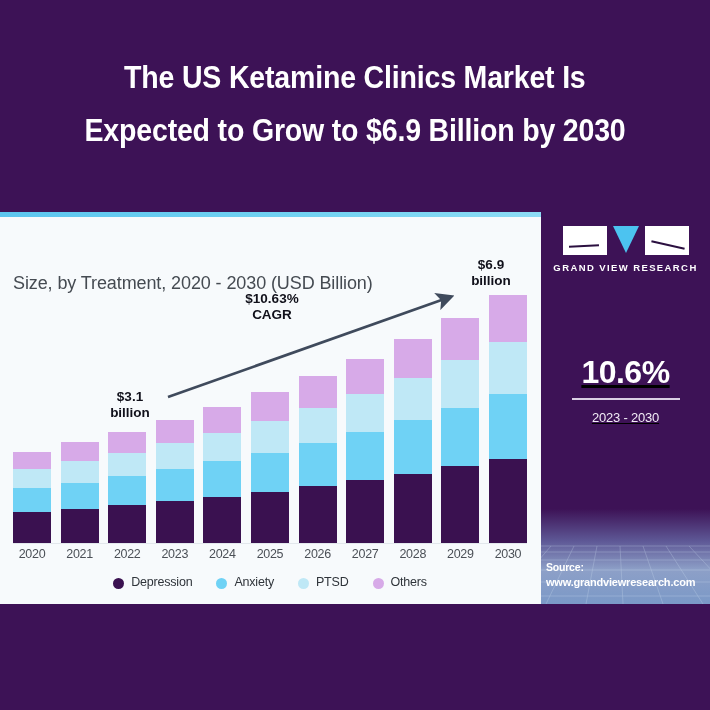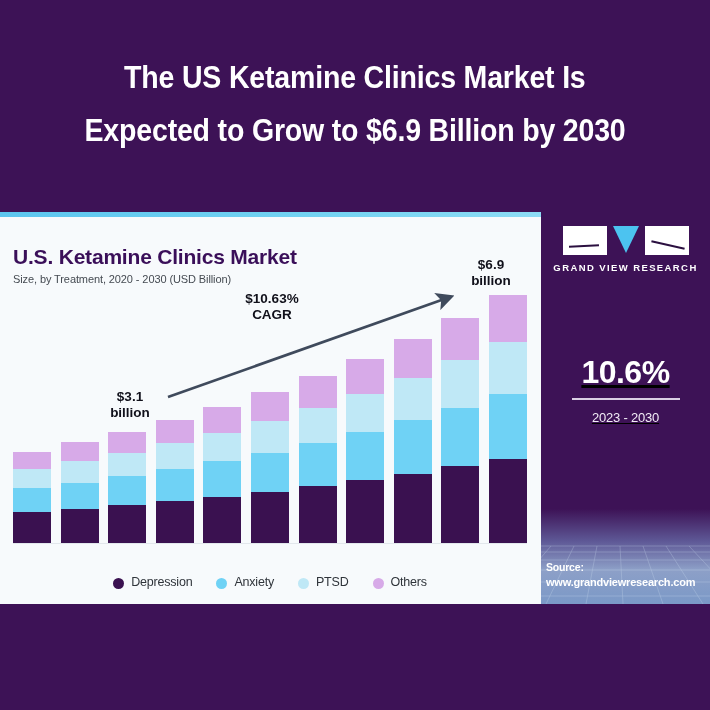--- a/index.html
+++ b/index.html
@@ -44,21 +44,21 @@
     position:absolute;left:0;top:5px;width:541px;height:387px;
     background:#f7fafc;
   }
   .chart-title{
     position:absolute;left:13px;top:28px;
     color:#3a0f59;font-weight:bold;font-size:21px;letter-spacing:-0.2px;
     white-space:nowrap;
   }
   .chart-sub{
     position:absolute;left:13px;top:56px;
-    color:#454b52;font-size:11px;letter-spacing:-0.1px;white-space:nowrap;
+    color:#454b52;font-size:18px;letter-spacing:-0.1px;white-space:nowrap;
   }
 
   
   .ann{position:absolute;color:#10101a;font-weight:bold;font-size:13.5px;text-align:center;line-height:16px;white-space:nowrap;}
   .ann-start{left:95px;top:172px;width:70px;}
   .ann-cagr{left:222px;top:74px;width:100px;}
   .ann-end{left:455px;top:40px;width:72px;}
   .arrow-svg{position:absolute;left:0;top:0;width:541px;height:387px;pointer-events:none;}
 
   
@@ -144,21 +144,20 @@
 
   <div class="banner">
     <div class="line">The US Ketamine Clinics Market Is</div>
     <div class="line">Expected to Grow to $6.9 Billion by 2030</div>
   </div>
 
   <div class="card">
     <div class="card-topline"></div>
 
     <div class="chart-panel">
-      <div class="chart-title">U.S. Ketamine Clinics Market</div>
       <div class="chart-sub">Size, by Treatment, 2020 - 2030 (USD Billion)</div>
 
       <svg class="arrow-svg" viewBox="0 0 541 387">
         <defs>
           <marker id="ah" markerWidth="7" markerHeight="7" refX="5.2" refY="3.5" orient="auto">
             <path d="M0,0 L7,3.5 L0,7 L1.6,3.5 Z" fill="#3f4a5c"></path>
           </marker>
         </defs>
         <line x1="168" y1="180" x2="450" y2="80" stroke="#3f4a5c" stroke-width="2.6" marker-end="url(#ah)"></line>
       </svg>
@@ -241,20 +240,33 @@
             <div class="bar-col">
               <div class="seg" style="height: 46.7246px; background: rgb(215, 170, 232);"></div>
               <div class="seg" style="height: 52.1159px; background: rgb(191, 232, 246);"></div>
               <div class="seg" style="height: 64.6957px; background: rgb(111, 210, 245);"></div>
               <div class="seg" style="height: 84.4638px; background: rgb(58, 17, 80);"></div>
             </div>
           </div>
       </div>
 
       <div class="axis-line"></div>
+      <div class="xlabels" id="xlabels">
+          <span>2020</span>
+          <span>2021</span>
+          <span>2022</span>
+          <span>2023</span>
+          <span>2024</span>
+          <span>2025</span>
+          <span>2026</span>
+          <span>2027</span>
+          <span>2028</span>
+          <span>2029</span>
+          <span>2030</span>
+        </div>
 
       <div class="legend" id="legend">
           <div class="lg-item">
             <span class="lg-dot" style="background: rgb(58, 17, 80);"></span>
             <span class="lg-label">Depression</span>
           </div>
           <div class="lg-item">
             <span class="lg-dot" style="background: rgb(111, 210, 245);"></span>
             <span class="lg-label">Anxiety</span>
           </div>

